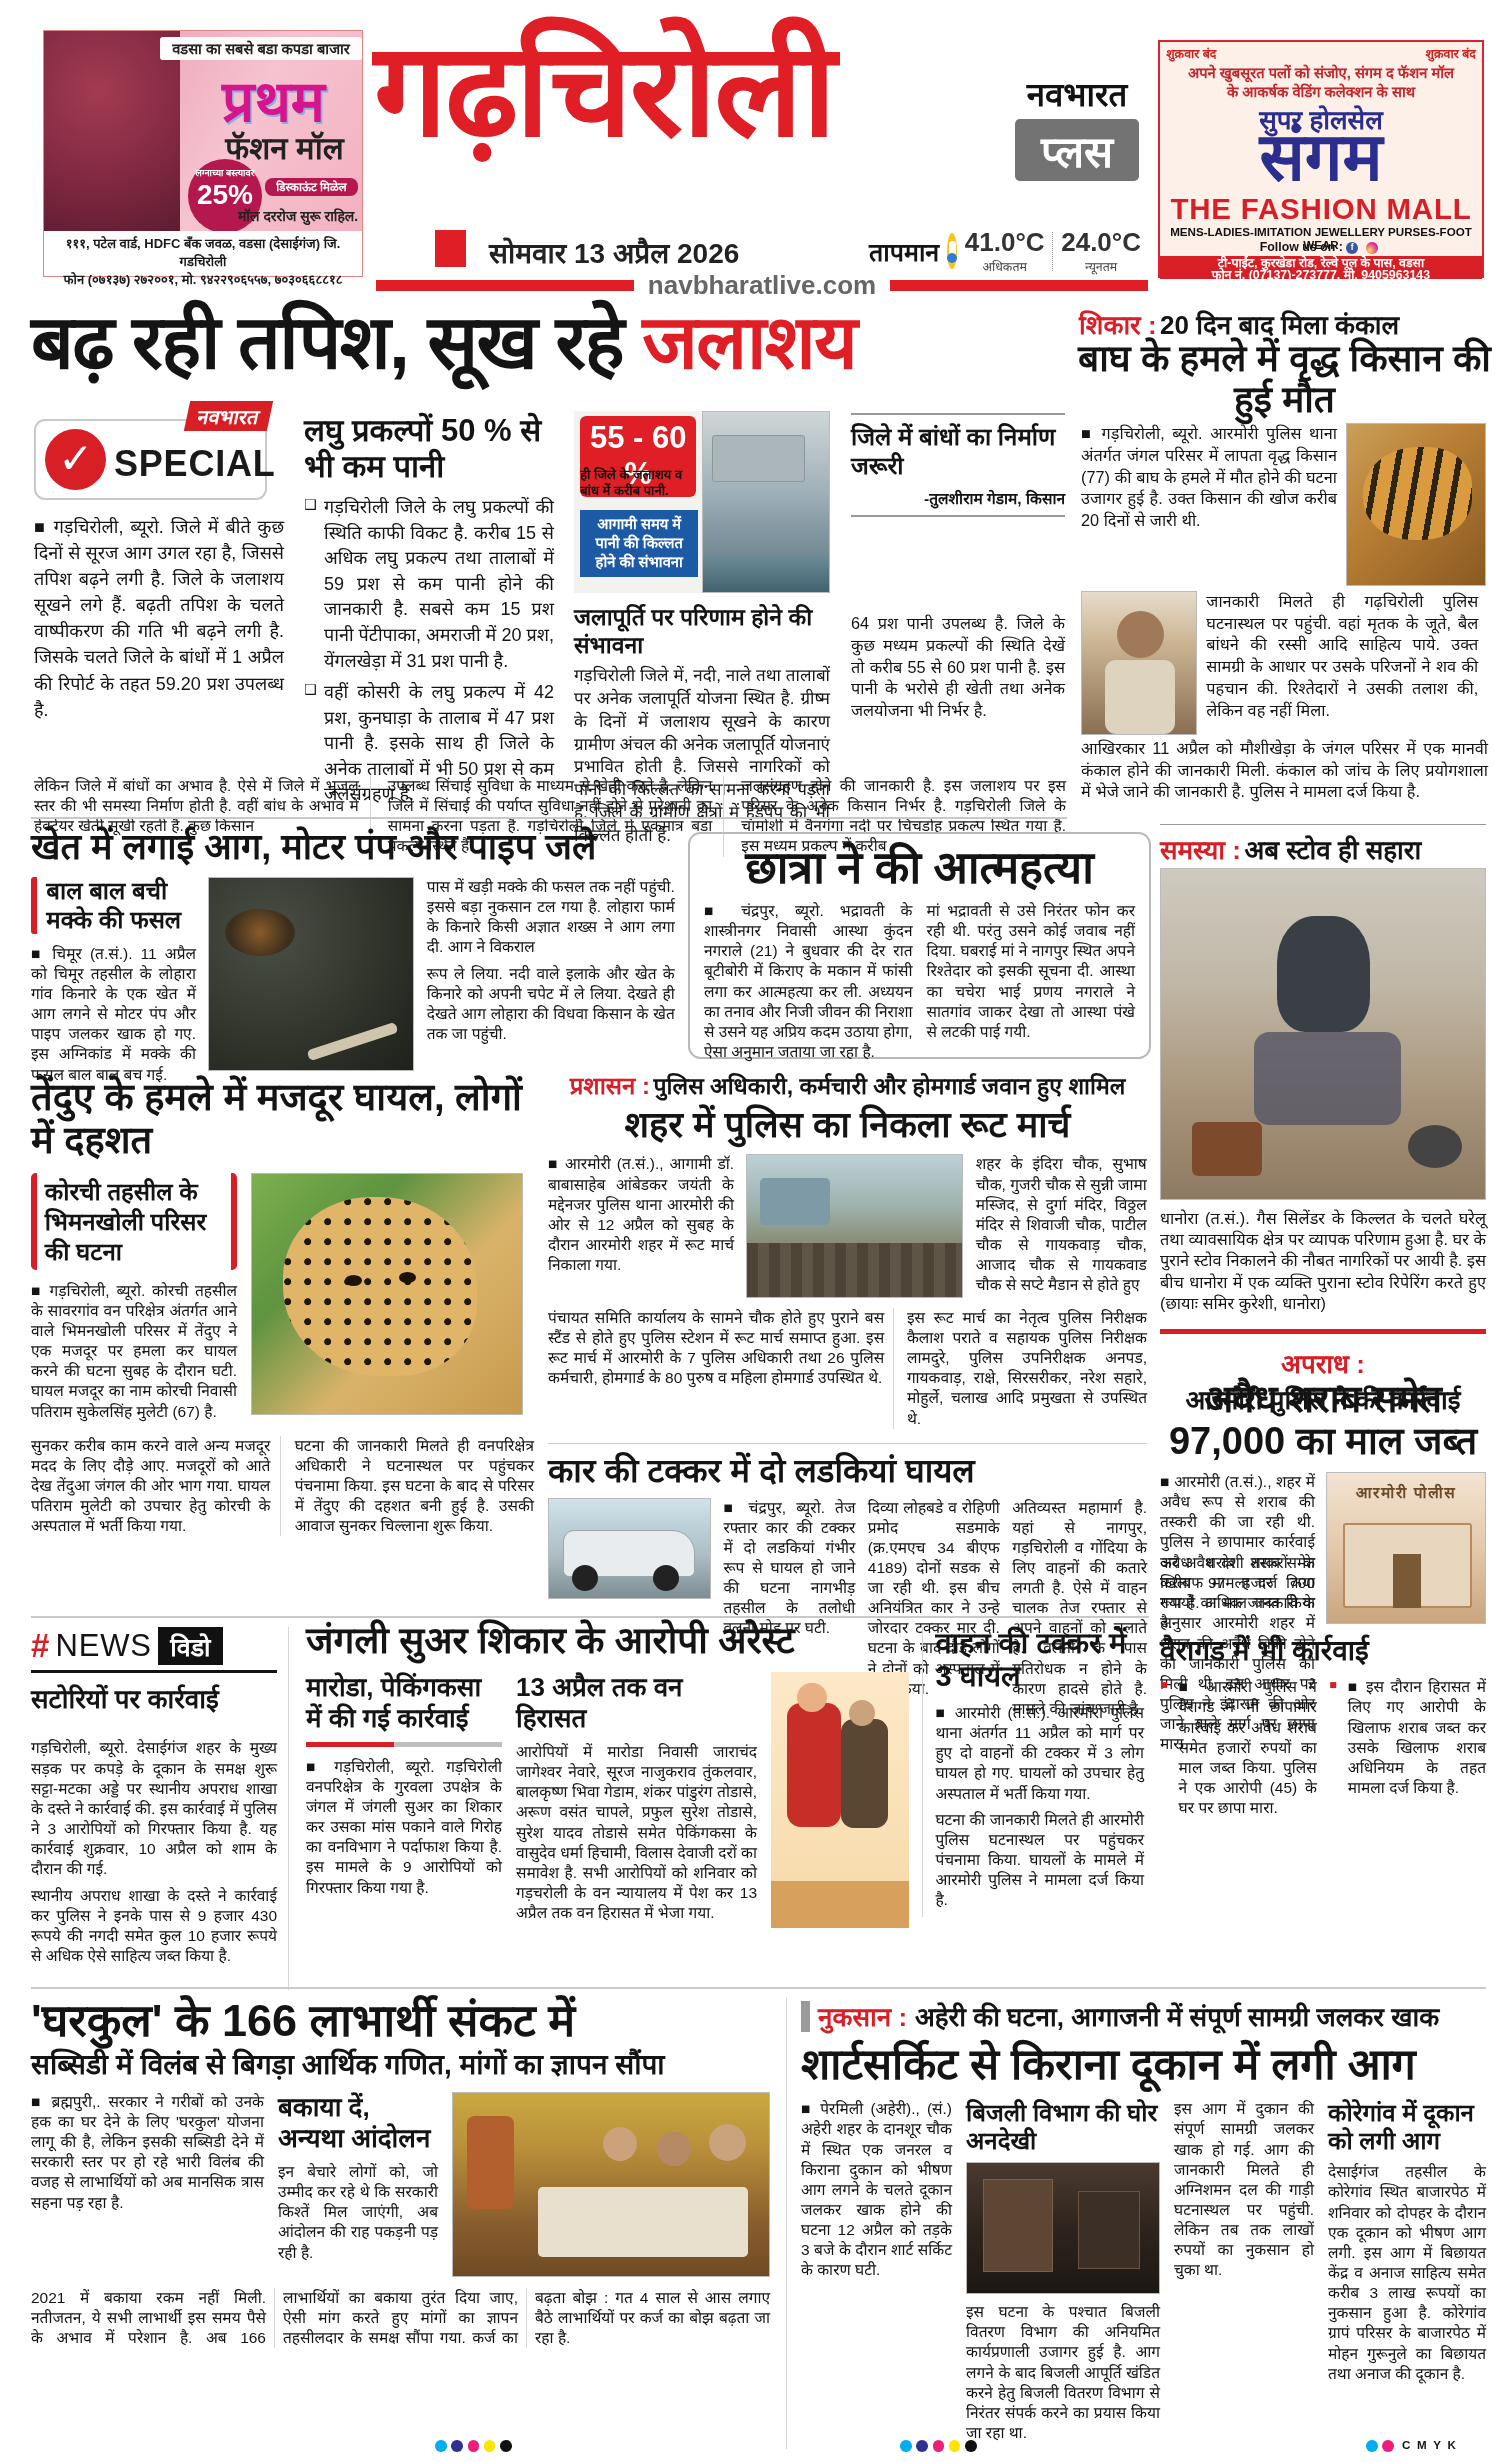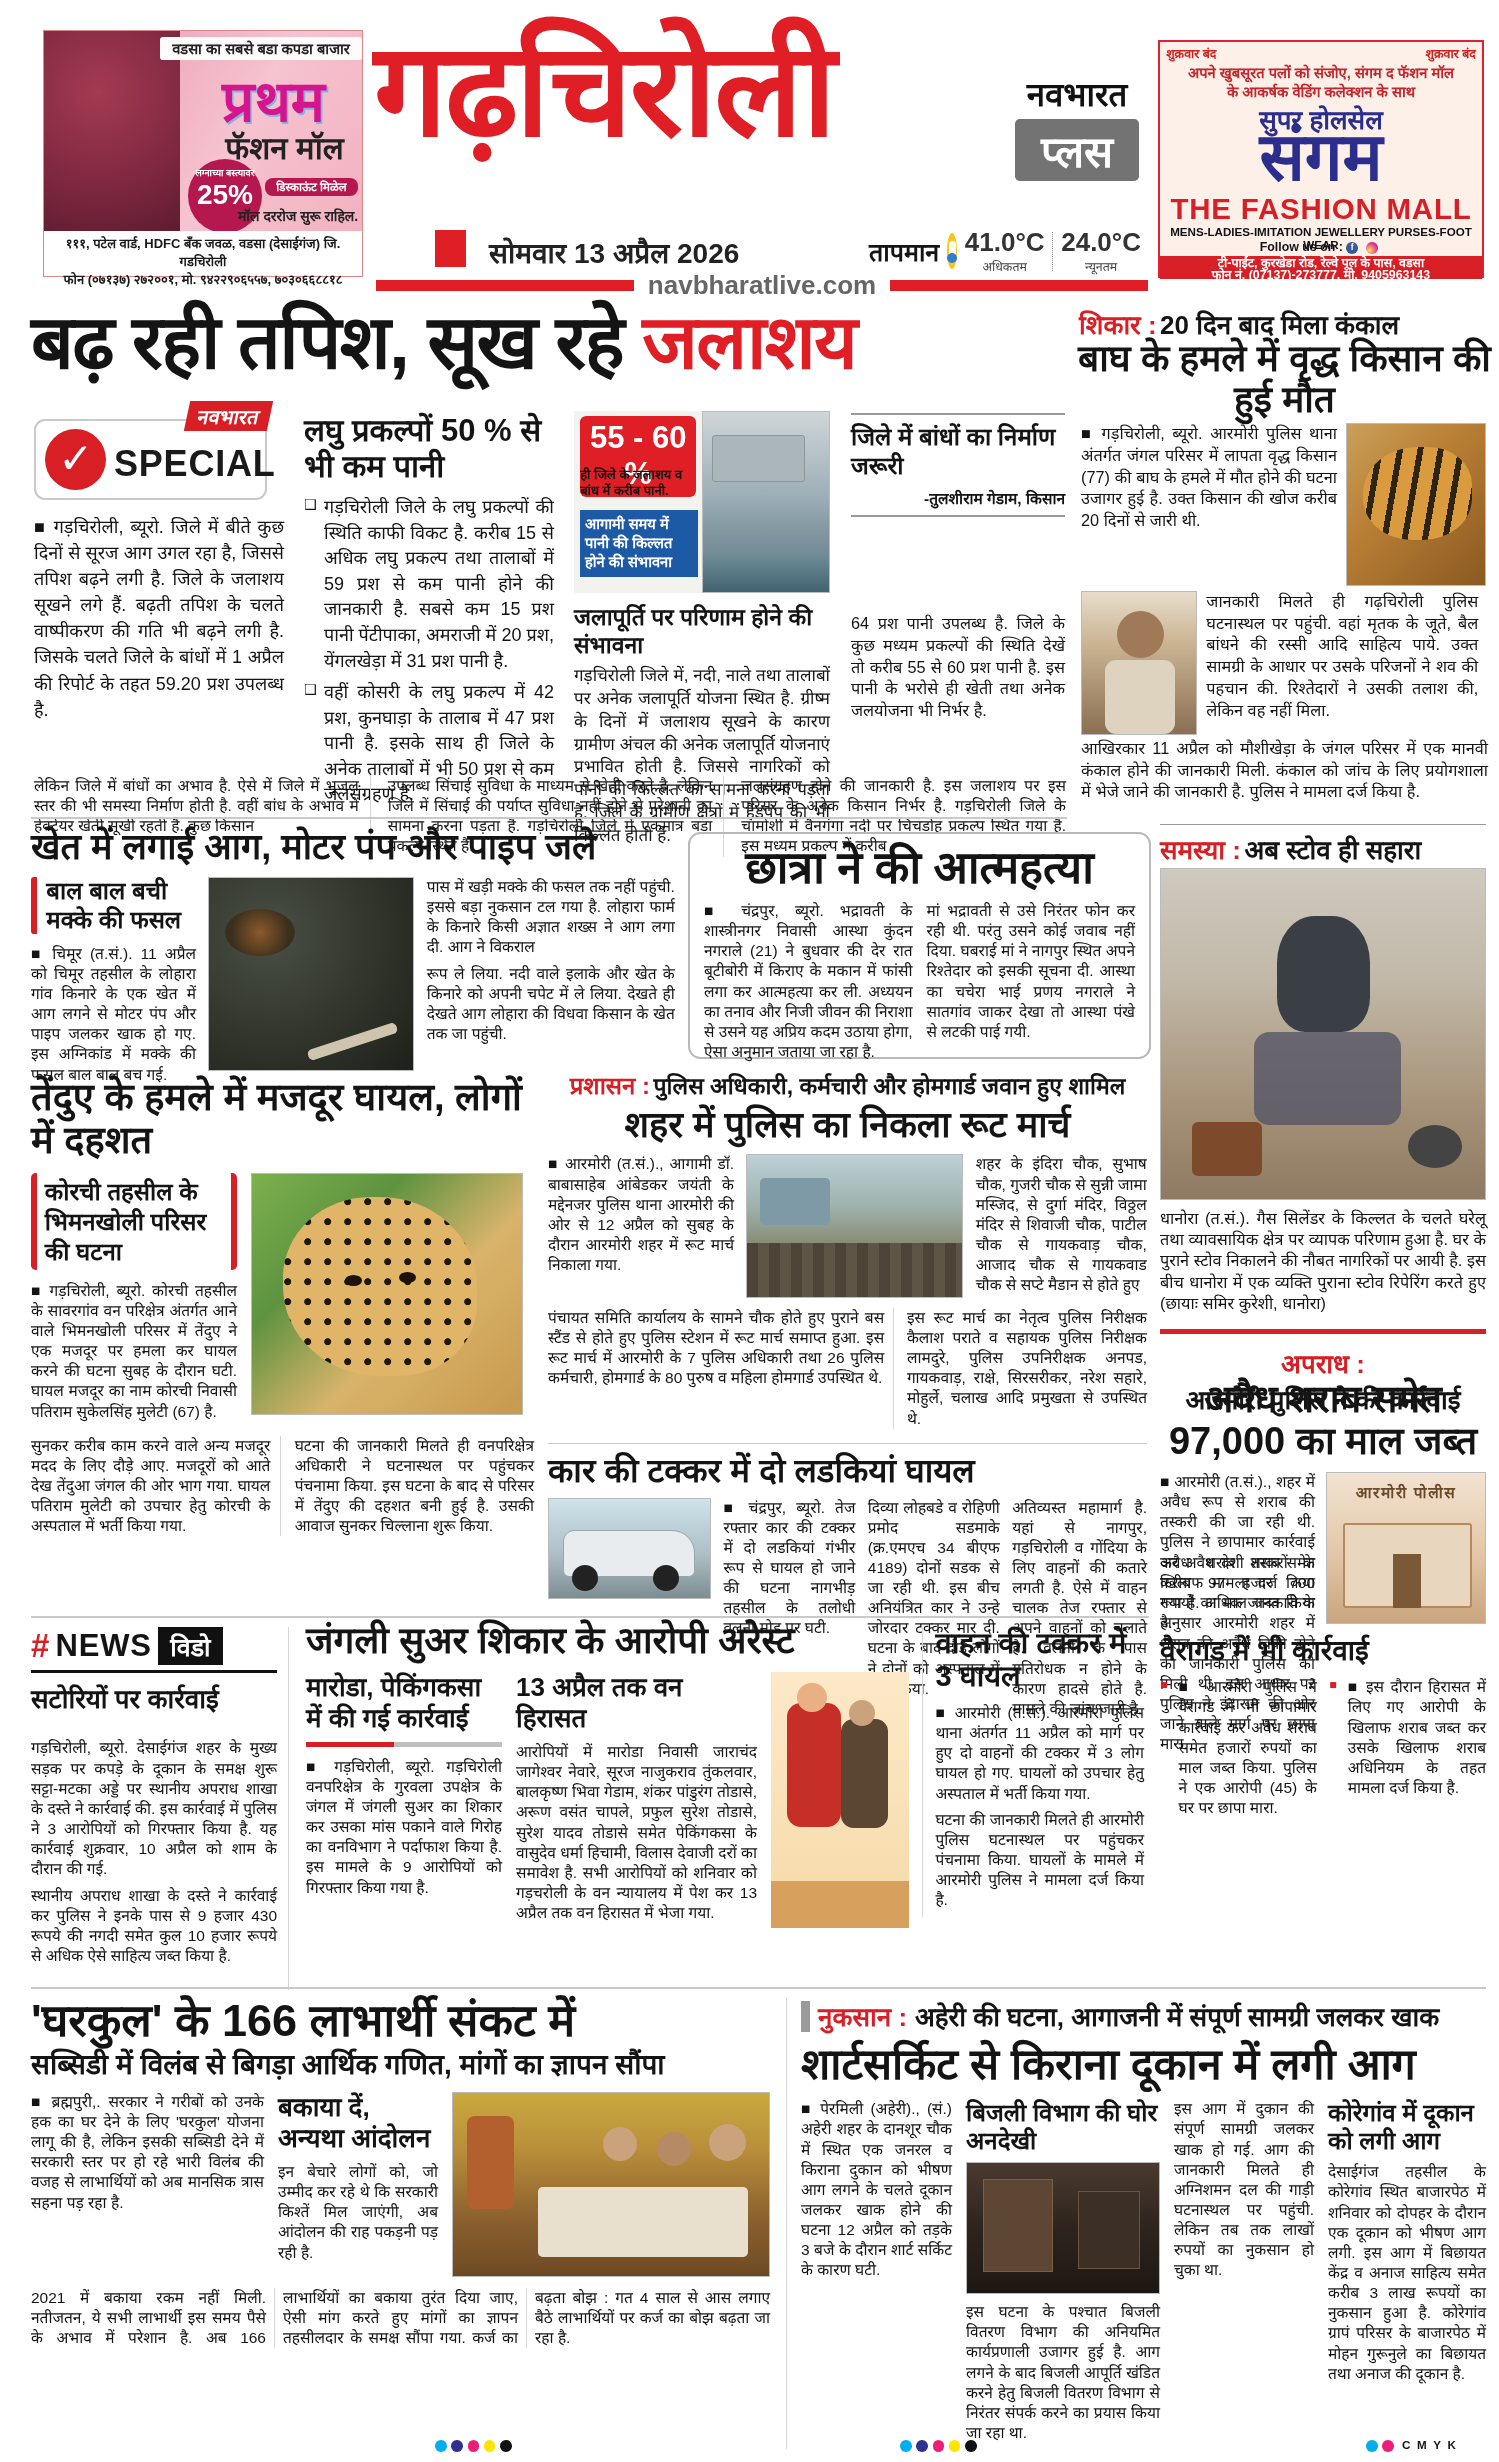--- a/index.html
+++ b/index.html
@@ -121,21 +121,21 @@
     <div style="font-size:31px;font-weight:800;line-height:1.15;margin-bottom:11px">लघु प्रकल्पों 50 % से भी कम पानी</div>
     <div class="bullet-sq bt" style="font-size:18px;line-height:1.42">
       <p>गड़चिरोली जिले के लघु प्रकल्पों की स्थिति काफी विकट है. करीब 15 से अधिक लघु प्रकल्प तथा तालाबों में 59 प्रश से कम पानी होने की जानकारी है. सबसे कम 15 प्रश पानी पेंटीपाका, अमराजी में 20 प्रश, येंगलखेड़ा में 31 प्रश पानी है.</p>
       <p>वहीं कोसरी के लघु प्रकल्प में 42 प्रश, कुनघाड़ा के तालाब में 47 प्रश पानी है. इसके साथ ही जिले के अनेक तालाबों में भी 50 प्रश से कम जलसंग्रहण है.</p>
     </div>
   </div>
 
   <div class="abs" style="left:574px;top:411px;width:256px;height:182px;background:#f2f2ef">
     <div style="position:absolute;left:6.2px;top:4.7px;width:116px;background:#e01e25;color:#fff;font-size:31px;font-weight:800;text-align:center;border-radius:6.2px;padding:4.7px 0">55 - 60 %</div>
     <div style="position:absolute;left:6.2px;top:56px;width:118px;font-size:13px;font-weight:700;line-height:1.25">ही जिले के जलाशय व बांध में करीब पानी.</div>
-    <div style="position:absolute;left:6.2px;top:99px;width:118px;background:#1c5aa6;color:#fff;font-size:14.7px;font-weight:800;line-height:1.3;padding:4.7px;text-align:left">आगामी समय में पानी की किल्लत होने की संभावना</div>
+    <div style="position:absolute;left:6.2px;top:99px;width:118px;background:#1c5aa6;color:#fff;font-size:14.7px;font-weight:800;line-height:1.3;padding:4.7px;text-align:center">आगामी समय में पानी की किल्लत होने की संभावना</div>
     <div class="photo" style="position:absolute;right:0;top:0;width:128px;height:182px;background:linear-gradient(180deg,#cfd6d8 0%,#9fb0b8 45%,#7e939d 70%,#5d7683 100%)">
       <span style="position:absolute;left:9.3px;top:23px;width:93px;height:47px;background:#aab6ba;border:1.6px solid #8a989e;border-radius:3.1px"></span>
       <span style="position:absolute;left:0;bottom:0;width:100%;height:36px;background:linear-gradient(180deg,#6c8b97,#42626f)"></span>
     </div>
   </div>
   <div class="abs" style="left:574px;top:604px;width:256px">
     <div style="font-size:23px;font-weight:800;line-height:1.2;margin-bottom:6.2px">जलापूर्ति पर परिणाम होने की संभावना</div>
     <p class="bt" style="font-size:17px">गड़चिरोली जिले में, नदी, नाले तथा तालाबों पर अनेक जलापूर्ति योजना स्थित है. ग्रीष्म के दिनों में जलाशय सूखने के कारण ग्रामीण अंचल की अनेक जलापूर्ति योजनाएं प्रभावित होती है. जिससे नागरिकों को पानी की किल्लत का सामना करना पड़ता है. जिले के ग्रामीण क्षेत्रों में हैंडपंप की भी किल्लत होती है.</p>
   </div>
 
@@ -280,21 +280,21 @@
         <p class="bt2" style="flex:1">अतिव्यस्त महामार्ग है. यहां से नागपुर, गड़चिरोली व गोंदिया के लिए वाहनों की कतारे लगती है. ऐसे में वाहन चालक तेज रफ्तार से अपने वाहनों को चलाते है. वलनी के पास गतिरोधक न होने के कारण हादसे होते है. मामले की जांच जारी है.</p>
       </div>
     </div>
   </div>
 
   <div class="hr" style="left:31px;top:1616px;width:1118px"></div>
 
   <div class="abs" style="left:31px;top:1627px;width:258px;height:363px;border-right:0.8px solid #d5d5d5;padding-right:11px">
     <div style="display:flex;align-items:center;gap:6.2px;border-bottom:3.1px solid #111;padding-bottom:4.7px;margin-bottom:7.8px">
       <span style="color:#d81f26;font-size:33px;font-weight:800">#</span>
-      <span style="font-size:31px;font-weight:700;letter-spacing:0.8px">NEWS</span>
+      <span style="font-size:31px;font-weight:400;letter-spacing:0.8px">NEWS</span>
       <span style="background:#111;color:#fff;font-size:25px;font-weight:800;padding:1.6px 12.4px">विडो</span>
     </div>
     <div style="font-size:26px;font-weight:700;margin-bottom:22px">सटोरियों पर कार्रवाई</div>
     <p class="bt2">गड़चिरोली, ब्यूरो. देसाईगंज शहर के मुख्य सड़क पर कपड़े के दूकान के समक्ष शुरू सट्टा-मटका अड्डे पर स्थानीय अपराध शाखा के दस्ते ने कार्रवाई की. इस कार्रवाई में पुलिस ने 3 आरोपियों को गिरफ्तार किया है. यह कार्रवाई शुक्रवार, 10 अप्रैल को शाम के दौरान की गई.</p>
     <p class="bt2">स्थानीय अपराध शाखा के दस्ते ने कार्रवाई कर पुलिस ने इनके पास से 9 हजार 430 रूपये की नगदी समेत कुल 10 हजार रूपये से अधिक ऐसे साहित्य जब्त किया है.</p>
   </div>
 
   <div class="abs" style="left:306px;top:1622px;width:604px">
     <div style="font-size:37px;font-weight:800;line-height:1.05;margin-bottom:11px">जंगली सुअर शिकार के आरोपी अरेस्ट</div>
     <div style="display:flex;gap:14px">

